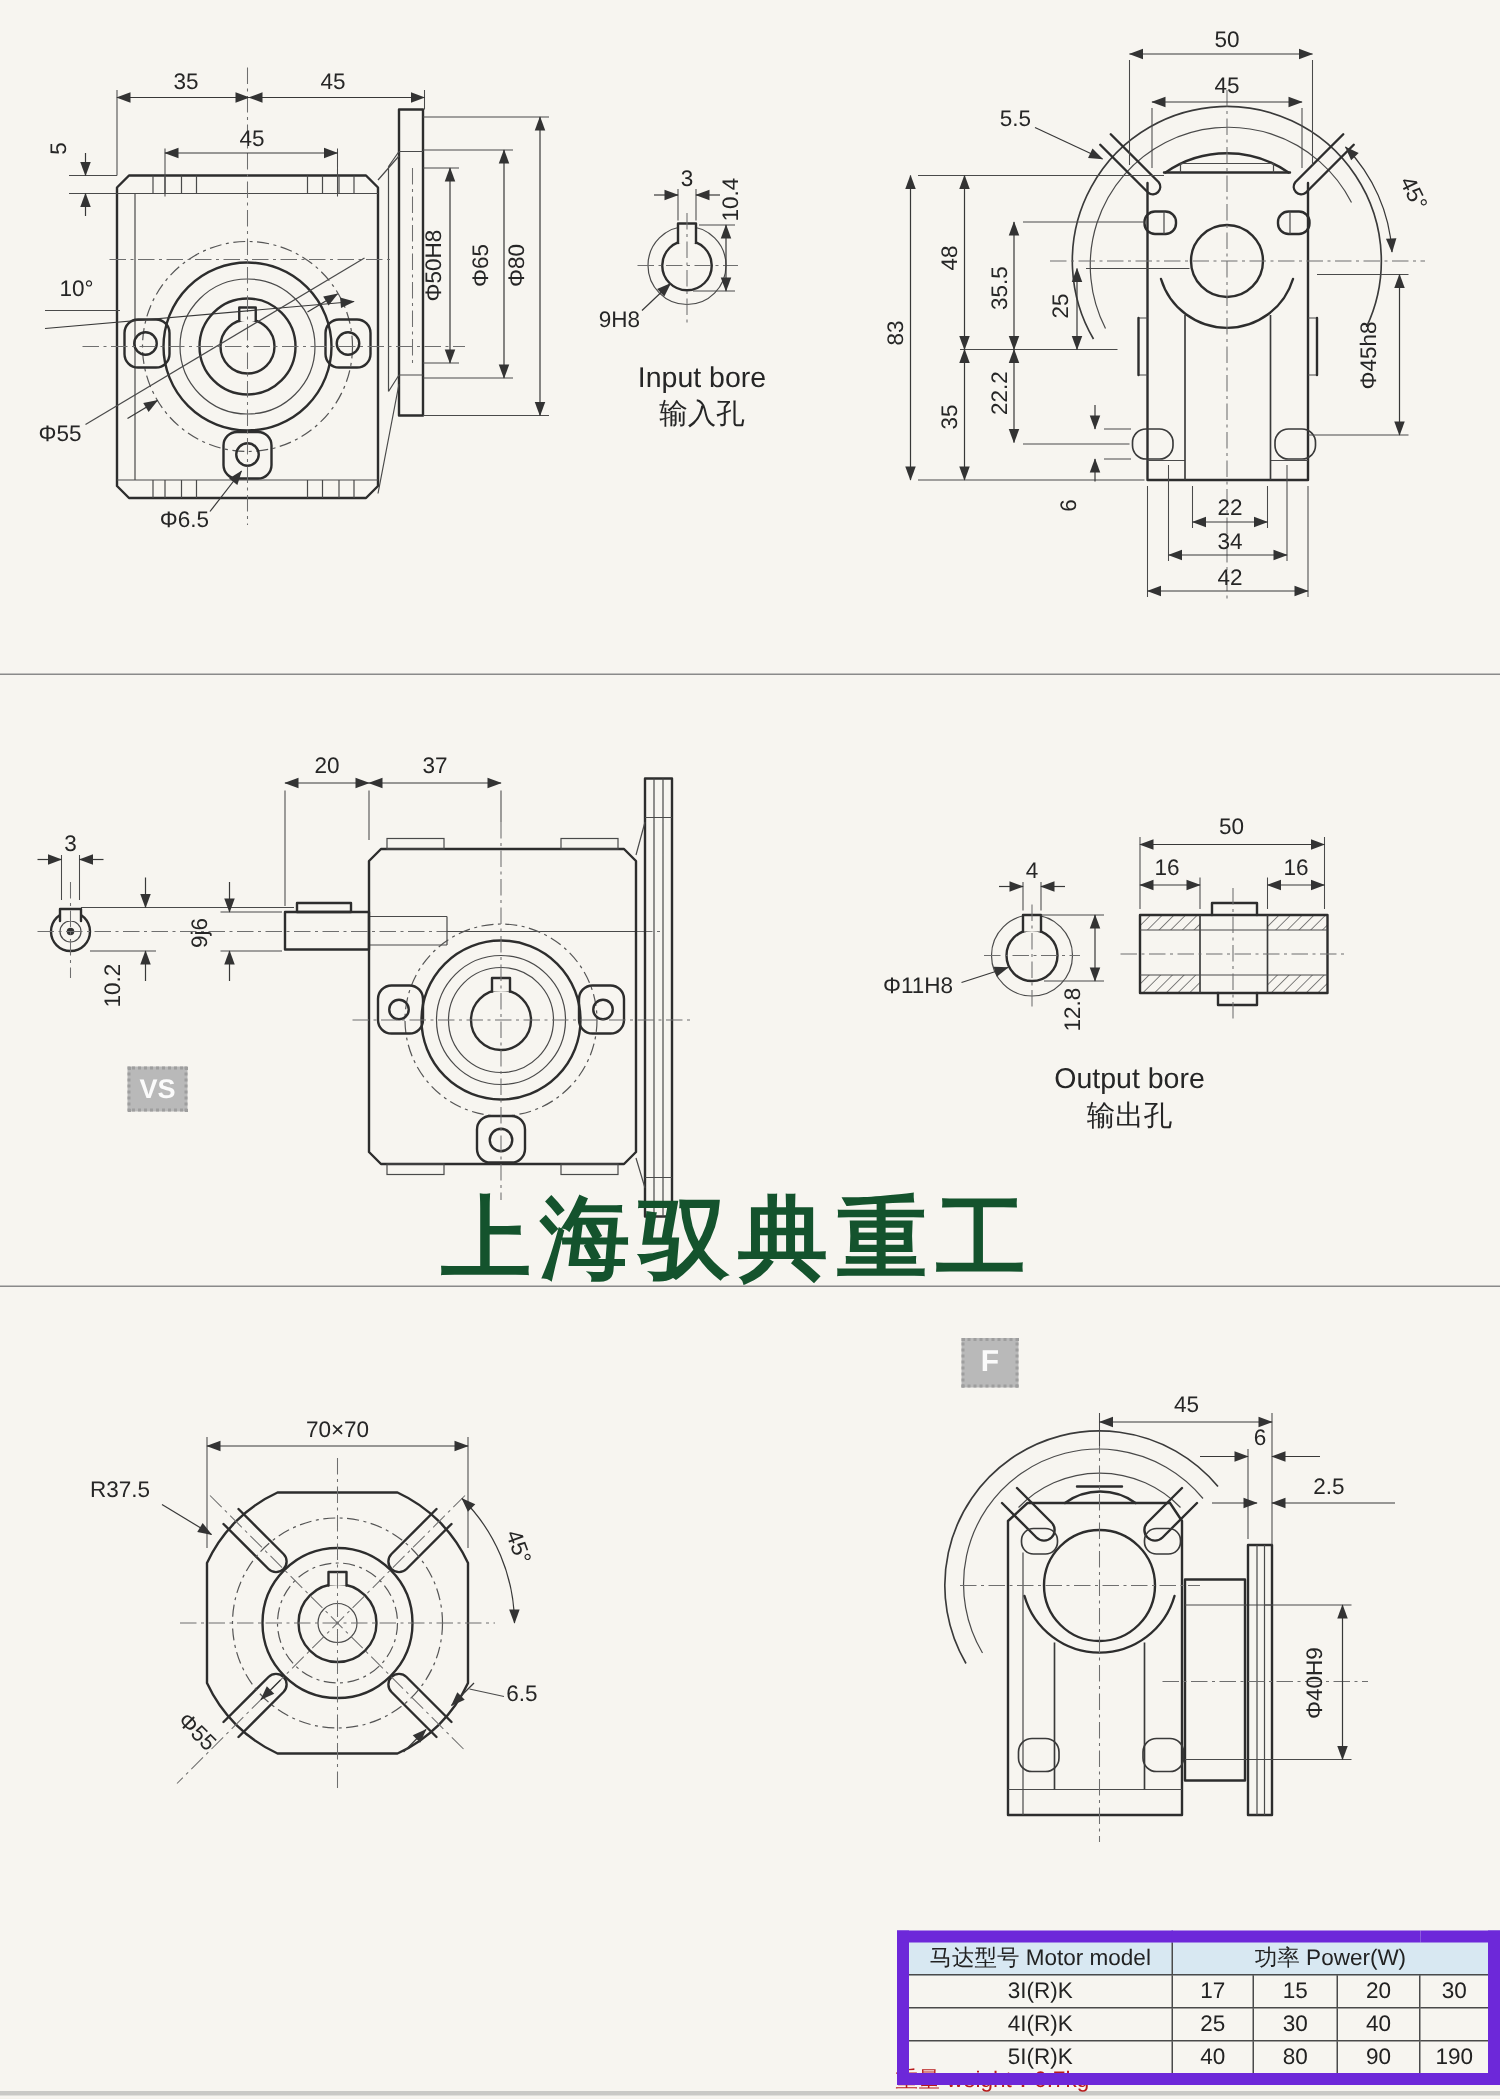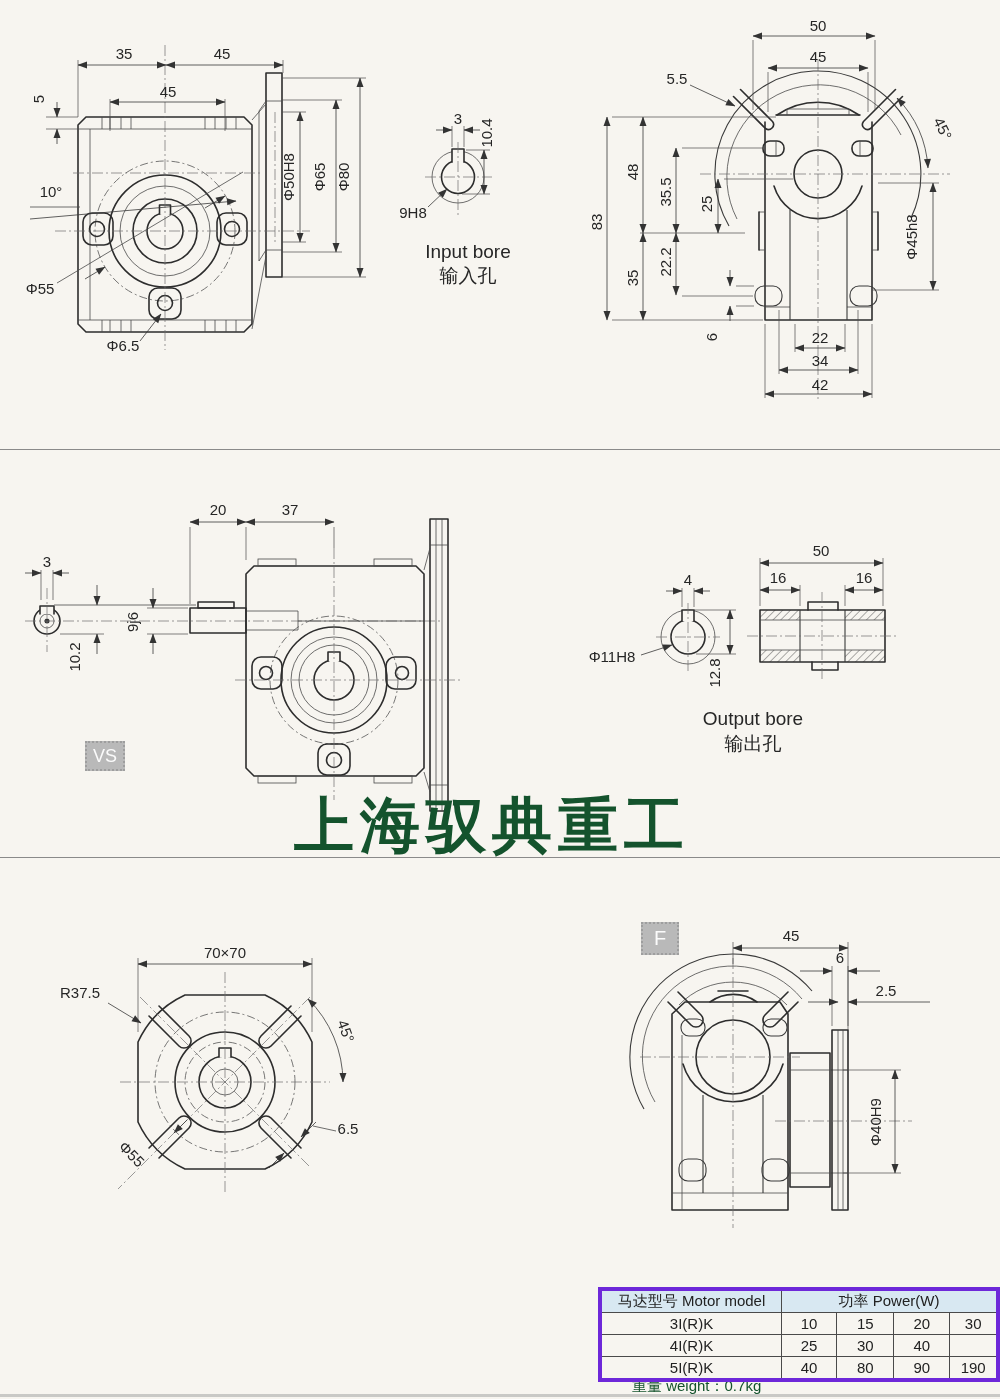--- a/index.html
+++ b/index.html
@@ -11,29 +11,29 @@
   .b09{stroke:#4a4a4a;stroke-width:0.8;fill:none}
   .cl{stroke:#6f6f6f;stroke-width:0.7;fill:none;stroke-dasharray:11 3 2 3}
   .dsh{stroke:#555;stroke-width:0.8;fill:none;stroke-dasharray:8 3 2 3}
   .dm{stroke:#383838;stroke-width:0.8;fill:none}
   .ext{stroke:#4a4a4a;stroke-width:0.7;fill:none}
   .bgf{fill:#f7f5f0;stroke:none}
   text{font-family:"Liberation Sans",sans-serif;font-size:15px;fill:#262626;text-anchor:middle}
   .t19{font-size:19px}
   .hr{position:absolute;left:0;width:1000px;border-top:1.4px solid #8a8a8a;height:0;}
   #wm{position:absolute;left:294px;top:786px;font-size:60px;font-weight:bold;color:#14532d;letter-spacing:6px;white-space:nowrap;}
-  .tagbox{position:absolute;background:#b9b9b9;border:2px dotted #9e9e9e;color:#fbfbfb;font-weight:normal;display:flex;align-items:center;justify-content:center;margin-top:30px;}
+  .tagbox{position:absolute;background:#b9b9b9;border:2px dotted #9e9e9e;color:#fbfbfb;font-weight:bold;display:flex;align-items:center;justify-content:center;}
   #vsbox{left:85px;top:711px;width:36px;height:26px;font-size:18px;}
   #fbox{left:641px;top:892px;width:34px;height:29px;font-size:20px;}
   #notes{position:absolute;left:238px;top:1326px;font-size:15.5px;color:#2c2c2c;line-height:25px;white-space:nowrap;}
-  #weight{position:absolute;left:597px;top:1377px;font-size:15px;color:#14532d;margin-left:35px;}
+  #weight{position:absolute;left:597px;top:1377px;font-size:15px;color:#b91c1c;}
   #spec{position:absolute;left:598px;top:1287px;border-collapse:collapse;table-layout:fixed;font-size:15px;color:#222;}
   #spec td{border:1px solid #4a4a4a;text-align:center;padding:0;height:21px;}
   #spec tr.hd td{background:#d8e8f2;}
-  #spec{border:4px solid #6d28d9;}
+  #spec{border:8px solid #6d28d9;}
   #botband{position:absolute;left:0;top:1394px;width:1000px;height:3px;background:#c9c9c6;}
 </style>
 </head>
 <body>
 
 <div id="page">
 
 <svg id="draw" width="1000" height="1399" viewBox="0 0 1000 1399">
 <defs>
   <marker id="ah" viewBox="0 0 10 8" refX="9.5" refY="4" markerWidth="10" markerHeight="8" orient="auto-start-reverse" markerUnits="userSpaceOnUse">
@@ -324,21 +324,21 @@
 <div id="weight">重量 weight：0.7kg</div>
 
 <table id="spec">
   <tbody>
         <tr class="hd">
     <td style="width:182px">马达型号 Motor model</td>
     <td colspan="4" style="width:214px">功率 Power(W)</td>
   </tr>
   <tr>
     <td style="width:182px">3I(R)K</td>
-    <td style="width:55px">10</td>
+    <td style="width:55px">17</td>
     <td style="width:57px">15</td>
     <td style="width:56px">20</td>
     <td style="width:46px">30</td>
   </tr>
   <tr>
     <td>4I(R)K</td>
     <td>25</td>
     <td>30</td>
     <td>40</td>
     <td></td>

